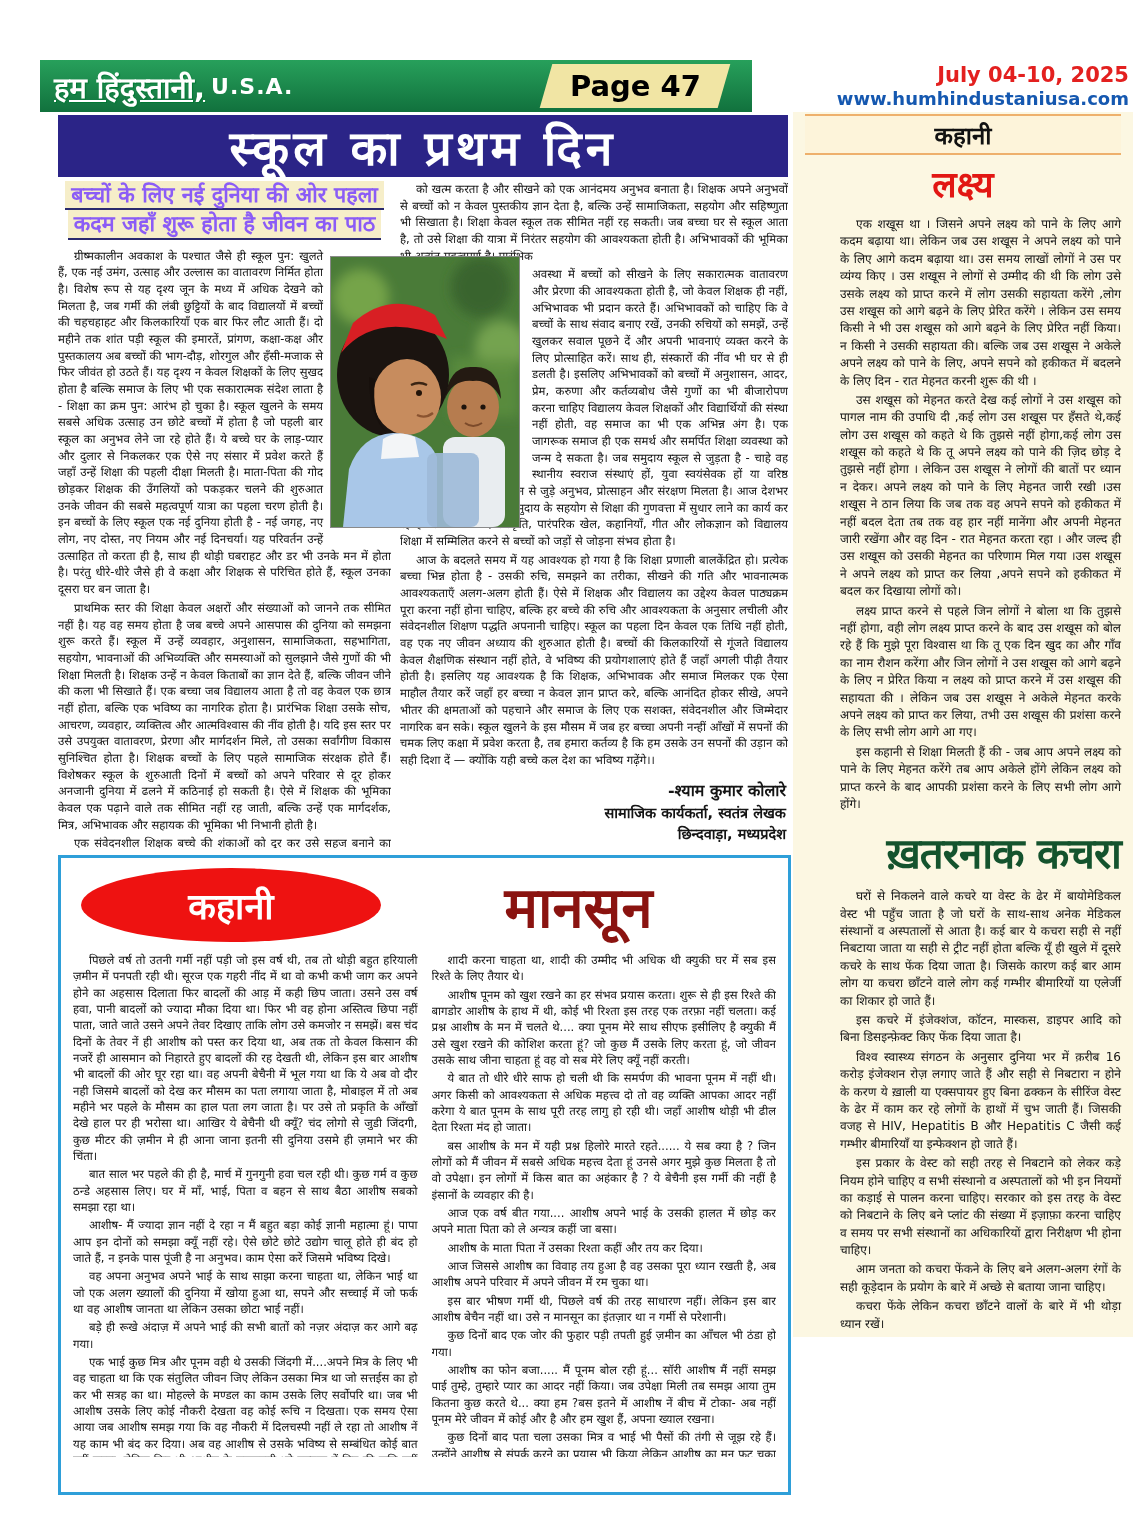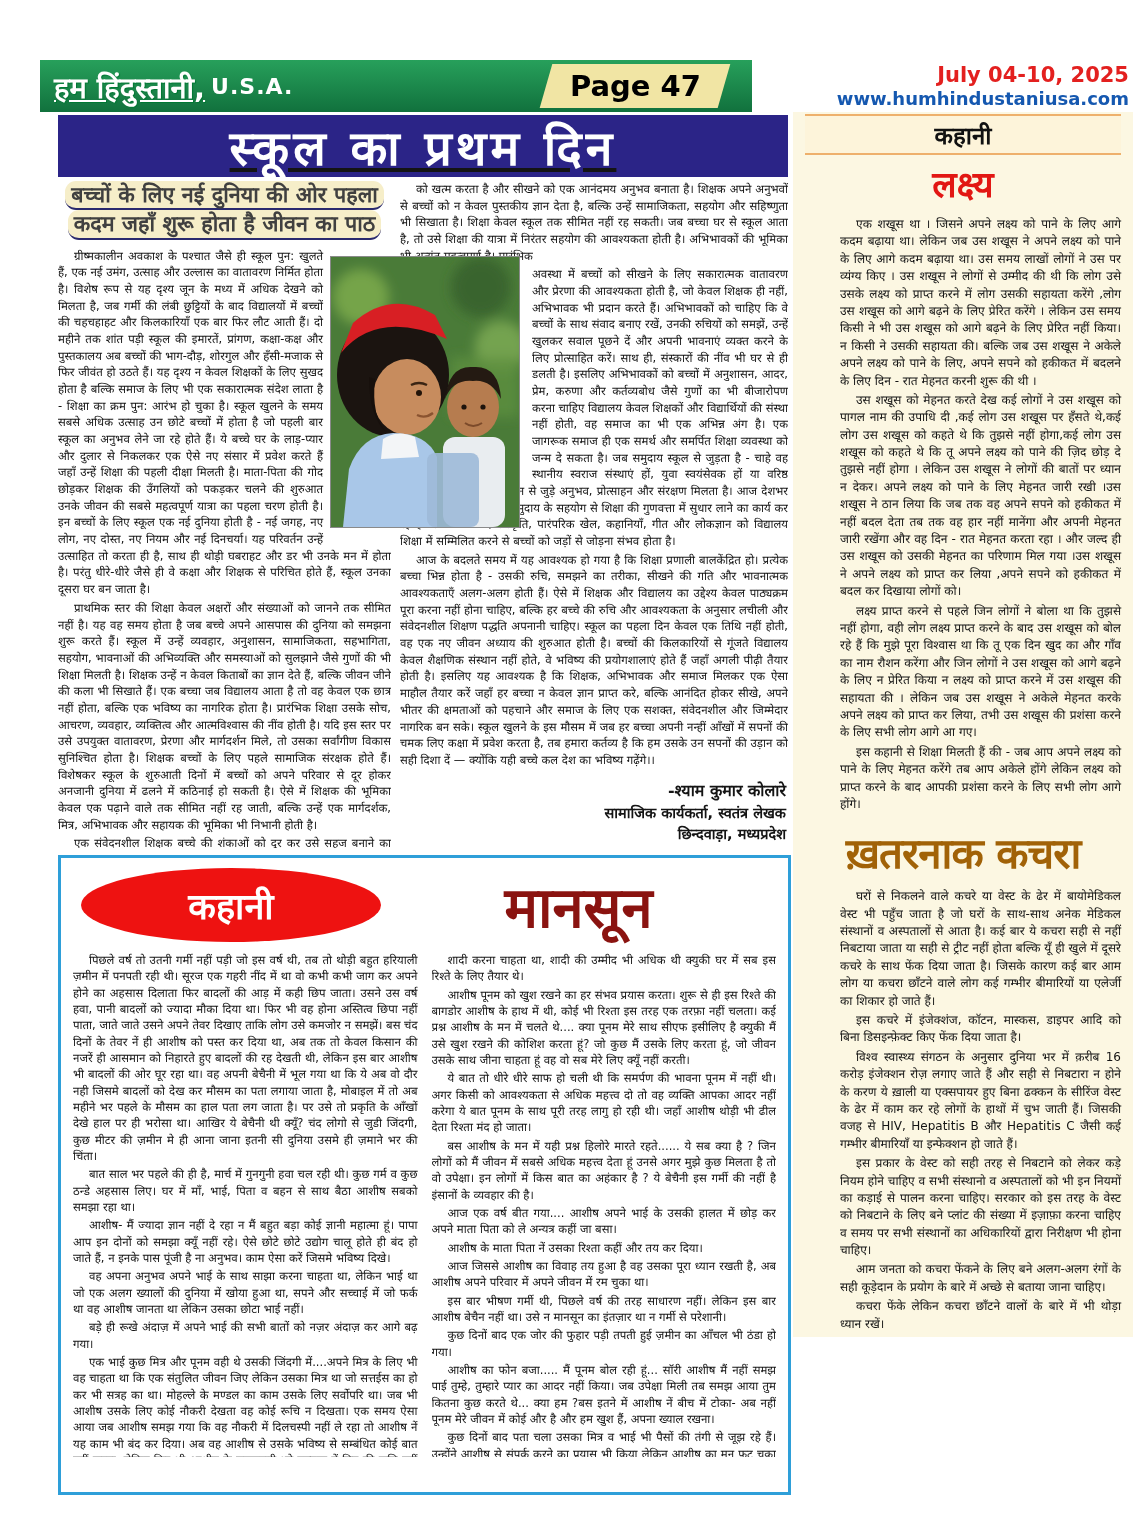--- a/index.html
+++ b/index.html
@@ -12,27 +12,27 @@
   .masthead-title{color:#fff;font-weight:bold;font-size:29px;text-shadow:1px 1px 1px #073;text-decoration:underline;}
   .masthead-suffix{color:#fff;font-weight:bold;font-size:22px;margin-left:6px;letter-spacing:1px;text-align:right;}
   .page-badge{position:absolute;right:28px;top:4px;width:178px;height:44px;background:#f1e5a4;
     transform:skewX(-16deg);display:flex;align-items:center;justify-content:center;}
   .page-badge span{transform:skewX(16deg);font-weight:bold;font-size:29px;color:#000;}
   .header-right{position:absolute;right:6px;top:62px;width:300px;text-align:right;line-height:1.25;}
   .date-line{color:#e3201f;font-weight:bold;font-size:21px;}
   .url-line{color:#1558b0;font-weight:bold;font-size:18px;}
   
   .navy-bar{position:absolute;left:58px;top:115px;width:730px;height:62px;background:#2b2487;
-    display:flex;align-items:center;justify-content:center;text-decoration:underline;}
+    display:flex;align-items:center;justify-content:center;}
   .navy-bar span{color:#fff;font-weight:bold;font-size:48px;letter-spacing:4px;white-space:nowrap;}
   
   .article-region{position:absolute;left:58px;top:181px;width:730px;height:667px;overflow:hidden;}
   .subhead{width:333px;text-align:center;margin-bottom:8px;}
-  .subhead span{display:inline-block;background:#f6eec9;color:#404040;font-weight:bold;
-    font-size:21.5px;line-height:1.18;border-bottom:2px solid #2a2a6e;padding:1px 6px;border-radius:11px;}
+  .subhead span{display:inline-block;background:#f6eec9;color:#8b5cf6;font-weight:bold;
+    font-size:21.5px;line-height:1.18;border-bottom:2px solid #2a2a6e;padding:1px 6px;}
   .col{position:absolute;top:0;font-size:11.5px;line-height:1.45;text-align:justify;}
   .col1{left:0;width:333px;height:667px;overflow:hidden;}
   .col2{left:342px;width:388px;height:667px;overflow:hidden;}
   .para{margin:0 0 2px 0;text-indent:16px;}
   .noindent{text-indent:0;}
   .ph-spacer{float:right;width:62px;height:276px;margin:8px 0 4px 6px;}
   .ph-spacer2{float:left;width:124px;height:210px;margin:0 8px 3px 0;}
   .photo{position:absolute;left:272px;top:75px;width:190px;height:272px;border:1px solid #8a8a8a;
     box-sizing:border-box;background:#476f35;}
   .lead-byline{position:absolute;right:2px;bottom:2px;text-align:right;font-weight:bold;
@@ -40,21 +40,21 @@
   .lead-byline .b1{font-size:16px;}
   .lead-byline .b2,.lead-byline .b3{font-size:14.5px;}
   
   .sidebar{position:absolute;left:793px;top:112px;width:340px;height:1225px;background:#fcf7e2;
     box-sizing:border-box;padding:0 12px;overflow:hidden;}
   .kicker-band{border-top:2px solid #eeb06c;border-bottom:2px solid #eeb06c;background:#fdf4da;
     text-align:center;font-weight:bold;font-size:24px;color:#111;padding:2px 0;margin-top:2px;}
   .laksya-title{text-align:center;color:#e21713;font-weight:bold;font-size:36px;margin:4px 0 8px;}
   .side-text{font-size:12px;line-height:1.45;text-align:justify;margin-left:35px;}
   .side-author{font-weight:bold;font-size:15.5px;text-align:right;line-height:1.5;margin:8px 4px 10px 0;}
-  .kachra-title{text-align:center;color:#a16207;font-weight:bold;font-size:42px;letter-spacing:-1px;
+  .kachra-title{text-align:right;color:#14532d;font-weight:bold;font-size:42px;letter-spacing:-1px;
     margin:10px 0 8px;}
   .kachra-author{font-weight:bold;font-size:17px;text-align:right;margin:10px 6px 0 0;}
   
   .monsoon-box{position:absolute;left:58px;top:855px;width:733px;height:640px;border:3px solid #2e9fd9;
     box-sizing:border-box;background:#fff;padding:6px 12px;overflow:hidden;}
   .monsoon-head{display:flex;align-items:center;height:82px;}
   .kahani-ellipse{width:300px;height:74px;background:#ee1211;border-radius:50%;
     display:flex;align-items:center;justify-content:center;margin-left:8px;}
   .kahani-ellipse span{color:#fff;font-weight:bold;font-size:36px;}
   .monsoon-title{flex:1;text-align:center;color:#8a1310;font-weight:bold;font-size:56px;}

